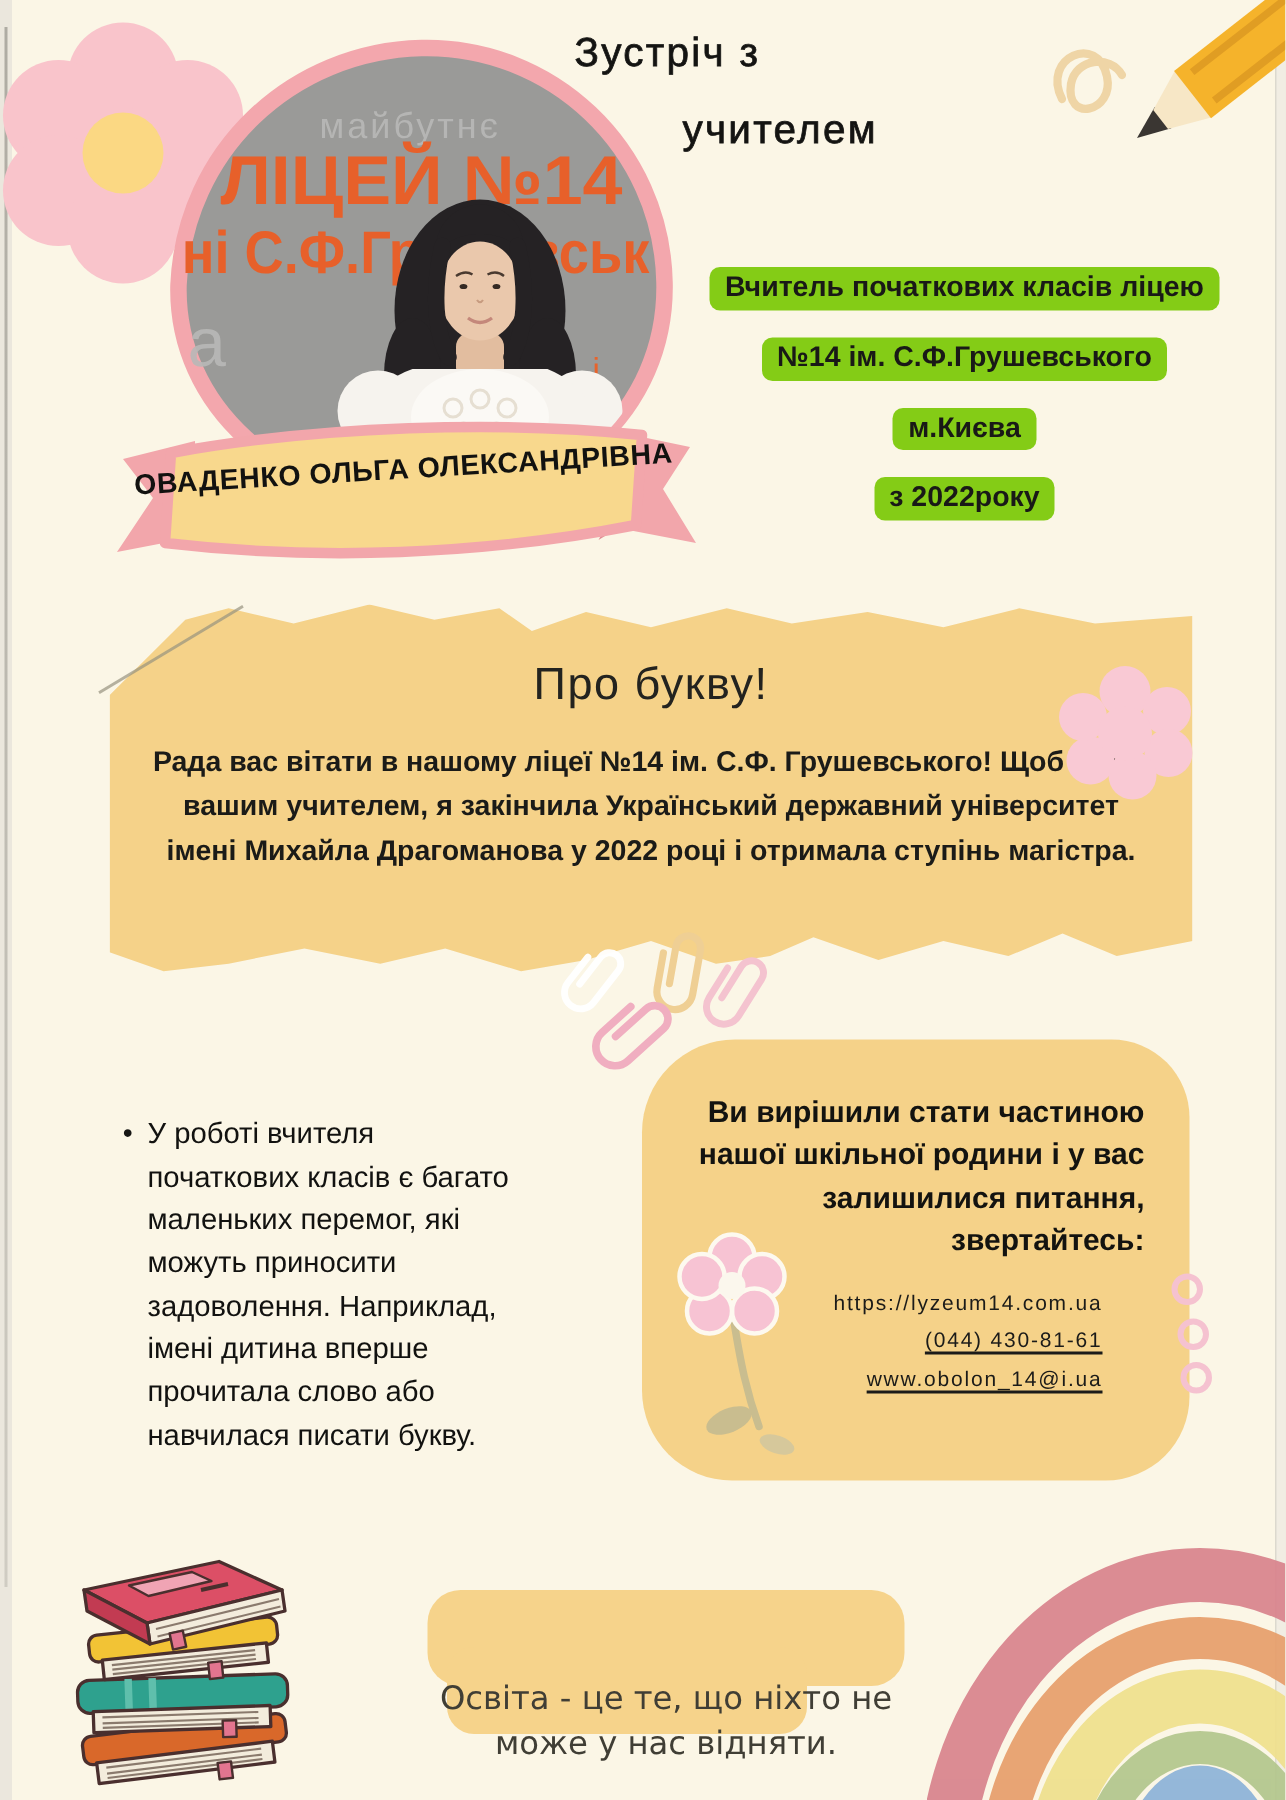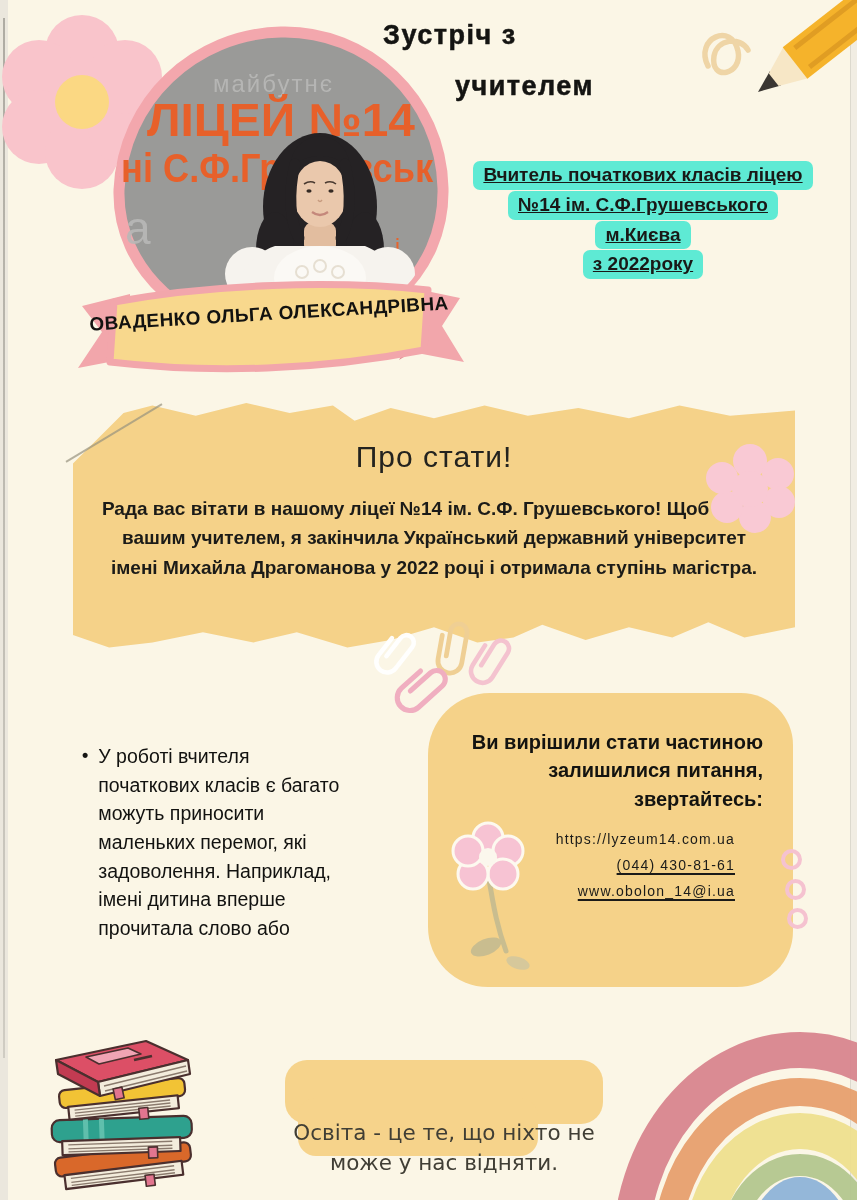--- a/index.html
+++ b/index.html
@@ -7,25 +7,25 @@
     position:relative;width:857px;height:1200px;margin:0 auto;
     background:#FBF6E6;overflow:hidden;
     font-family:"Liberation Sans",sans-serif;color:#161614;
   }
   .abs{position:absolute;}
   
   .edge-left{left:0;top:0;width:8px;height:1200px;background:#E7E4DB;opacity:.85;}
   .edge-left-line{left:3px;top:18px;width:2px;height:1040px;background:linear-gradient(#7d7b73,#b9b6ad);opacity:.55;}
   .edge-right{right:0;top:0;width:6px;height:1200px;background:#EFECE3;border-left:1px solid #D5D2C9;opacity:.8;}
   
-  #title{left:383px;top:20px;width:280px;font-weight:bold;font-size:27px;letter-spacing:1.5px;color:#141412;-webkit-text-stroke:.5px #141412;}
+  #title{left:383px;top:20px;width:280px;font-weight:normal;font-size:27px;letter-spacing:1.5px;color:#141412;-webkit-text-stroke:.5px #141412;}
   #title .t2{margin-left:72px;margin-top:20px;}
   
   #info{left:468px;top:160px;width:350px;text-align:center;}
-  .pill{display:block;width:fit-content;margin:1px auto;background:#5eead4;border-radius:7px;padding:2px 10px 3px;font-weight:bold;font-size:19px;line-height:1.25;color:#191917;text-decoration:underline;}
+  .pill{display:block;width:fit-content;margin:18px auto;background:#84cc16;border-radius:7px;padding:2px 10px 3px;font-weight:bold;font-size:19px;line-height:1.25;color:#191917;}
   #info .exp{margin-top:15px;}
   
   #banner-text{left:88px;top:303px;width:362px;text-align:center;transform:rotate(-3.4deg);font-weight:bold;font-size:19px;letter-spacing:.4px;color:#121210;}
   
   #torn{
     left:73px;top:398px;width:722px;height:252px;background:#F5D289;
     clip-path:polygon(0% 26%,7% 6%,11% 3%,17% 7%,24% 2%,30% 6%,36% 3%,39% 9%,44% 4%,50% 8%,57% 3%,63% 7%,70% 4%,77% 8%,84% 3%,91% 7%,100% 5%,100% 91%,93% 95%,88% 89%,83% 95%,77% 91%,71% 96%,65% 90%,61% 95%,56% 97%,50% 91%,44% 96%,38% 99%,31% 93%,25% 97%,18% 93%,11% 97%,5% 99%,0% 94%);
     filter:drop-shadow(2px 2px 0 rgba(180,140,60,.25));
     text-align:center;
   }
@@ -150,21 +150,21 @@
   <svg class="abs" style="left:72px;top:278px;" width="398" height="100" viewBox="0 0 398 100">
     <path d="M58,16 L10,28 L30,54 L6,90 L58,80 Z" fill="#F2A6AB"></path>
     <path d="M340,10 L388,20 L370,48 L392,84 L340,74 Z" fill="#F2A6AB"></path>
     <path d="M58,80 L72,88 L60,66 Z" fill="#E18F95"></path>
     <path d="M340,74 L327,82 L339,60 Z" fill="#E18F95"></path>
     <path d="M42,24 C140,6 262,2 356,12 L352,72 C250,92 140,96 38,84 Z" fill="#F8D88D" stroke="#F2A6AB" stroke-width="7" stroke-linejoin="round"></path>
   </svg>
   <div id="banner-text" class="abs">ОВАДЕНКО ОЛЬГА ОЛЕКСАНДРІВНА</div>
 
   <div id="torn" class="abs">
-    <div class="heading">Про стати!</div>
+    <div class="heading">Про букву!</div>
     <div class="body">
       <div>Рада вас вітати в нашому ліцеї №14 ім. С.Ф. Грушевського! Щоб стати</div>
       <div>вашим учителем, я закінчила Український державний університет</div>
       <div>імені Михайла Драгоманова  у 2022 році і отримала ступінь магістра.</div>
     </div>
   </div>
   <div id="pencil-line" class="abs"></div>
   <svg class="abs" style="left:700px;top:442px;" width="100" height="95" viewBox="0 0 100 95">
     <g fill="#F9C9D4">
       <circle cx="50" cy="19" r="17"></circle>
@@ -184,31 +184,33 @@
       <path d="M6,24 L6,7 A5.5,5.5 0 0 1 17,7 L17,27 A8,8 0 0 1 1,27 L1,11" stroke="#F0AEC0" stroke-width="3.2" transform="translate(42,66) scale(1.6) rotate(48,10,17)"></path>
       <path d="M6,24 L6,7 A5.5,5.5 0 0 1 17,7 L17,27 A8,8 0 0 1 1,27 L1,11" stroke="#F4C3CF" stroke-width="3.2" transform="translate(112,40) scale(1.45) rotate(32,10,17)"></path>
     </g>
   </svg>
 
   <div id="worknote" class="abs">
     <div class="bullet">•</div>
     <div class="lines">
       <div>У роботі вчителя</div>
       <div>початкових класів є багато</div>
+      <div>маленьких перемог, які</div>
       <div>можуть приносити</div>
-      <div>маленьких перемог, які</div>
       <div>задоволення. Наприклад,</div>
       <div>імені дитина вперше</div>
       <div>прочитала слово або</div>
+      <div>навчилася писати букву.</div>
     </div>
   </div>
 
   <div id="contact" class="abs">
     <div class="intro">
       <div>Ви вирішили стати частиною</div>
+      <div>нашої шкільної родини і у вас</div>
       <div>залишилися питання,</div>
       <div>звертайтесь:</div>
     </div>
     <div class="links">
       <a href="#">https://lyzeum14.com.ua</a><br>
       <a href="#" class="u">(044) 430-81-61</a><br>
       <a href="#" class="u">www.obolon_14@i.ua</a>
     </div>
     <div class="abs ring" style="left:353px;top:156px;"></div>
     <div class="abs ring" style="left:357px;top:186px;"></div>

